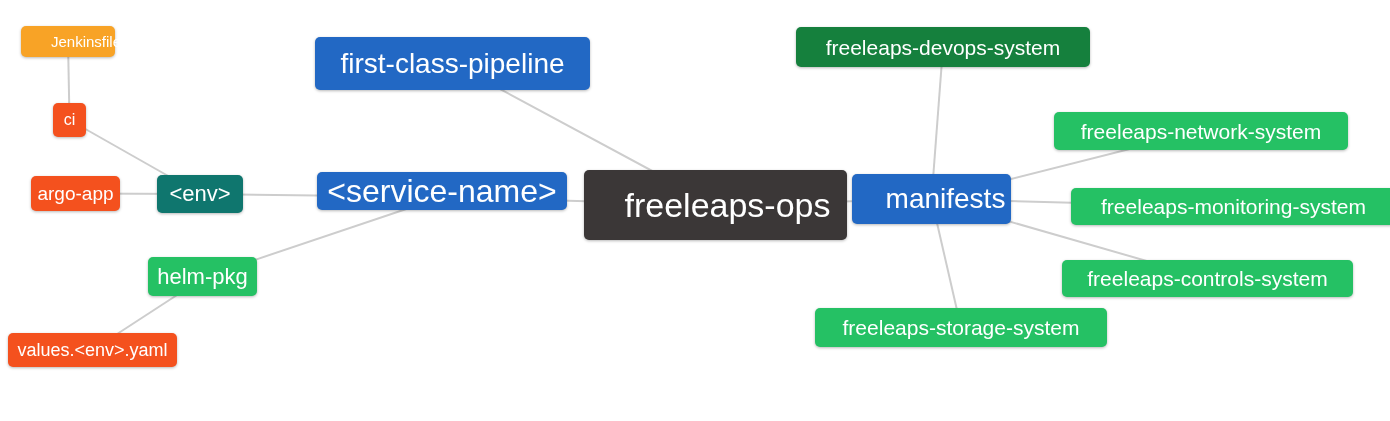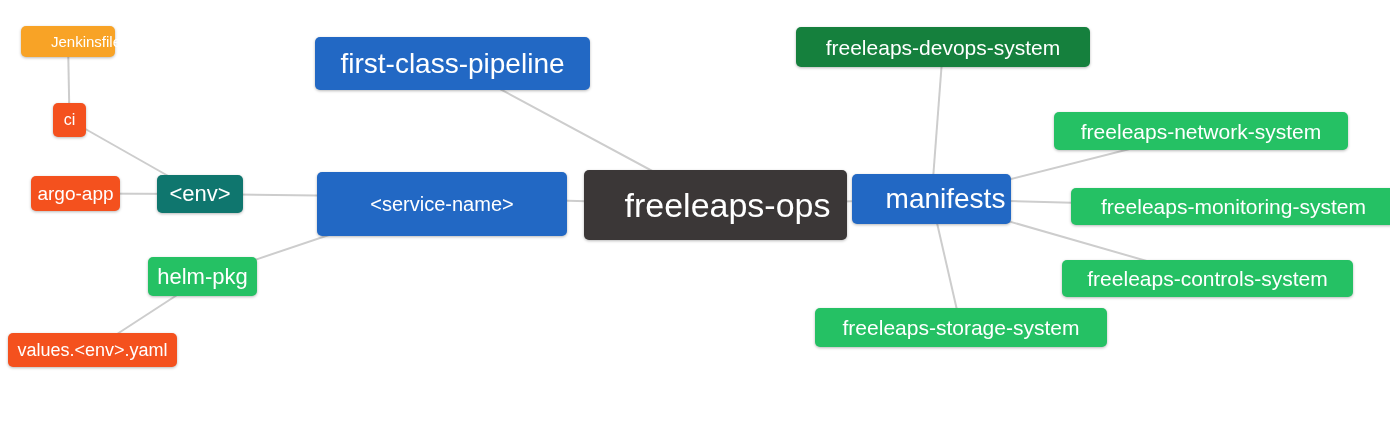--- a/index.html
+++ b/index.html
@@ -36,21 +36,21 @@
     line-height: 1;
   }
   
   .n-jenkinsfile          { left: 21px;   top: 26px;  width: 94px;  height: 31px; font-size: 15px; }
   .n-ci                   { left: 53px;   top: 103px; width: 33px;  height: 34px; font-size: 16px; }
   .n-argo_app             { left: 31px;   top: 176px; width: 89px;  height: 35px; font-size: 19px; }
   .n-env                  { left: 157px;  top: 175px; width: 86px;  height: 38px; font-size: 22px; }
   .n-helm_pkg             { left: 148px;  top: 257px; width: 109px; height: 39px; font-size: 22px; }
   .n-values_yaml          { left: 8px;    top: 333px; width: 169px; height: 34px; font-size: 18px; }
   .n-first_class_pipeline { left: 315px;  top: 37px;  width: 275px; height: 53px; font-size: 28px; }
-  .n-service_name         { left: 317px;  top: 172px; width: 250px; height: 64px; font-size: 20px; }
+  .n-service_name         { left: 317px;  top: 172px; width: 250px; height: 38px; font-size: 32px; }
   .n-freeleaps_ops        { left: 584px;  top: 170px; width: 263px; height: 70px; font-size: 34px; }
   .n-manifests            { left: 852px;  top: 174px; width: 159px; height: 50px; font-size: 28px; }
   .n-devops_system        { left: 796px;  top: 27px;  width: 294px; height: 40px; font-size: 21px; }
   .n-network_system       { left: 1054px; top: 112px; width: 294px; height: 38px; font-size: 21px; }
   .n-monitoring_system    { left: 1050px; top: 188px; width: 325px; height: 37px; font-size: 21px; margin-left: 21px; }
   .n-controls_system      { left: 1062px; top: 260px; width: 291px; height: 37px; font-size: 21px; }
   .n-storage_system       { left: 815px;  top: 308px; width: 292px; height: 39px; font-size: 21px; }
 </style>
 </head>
 <body>

